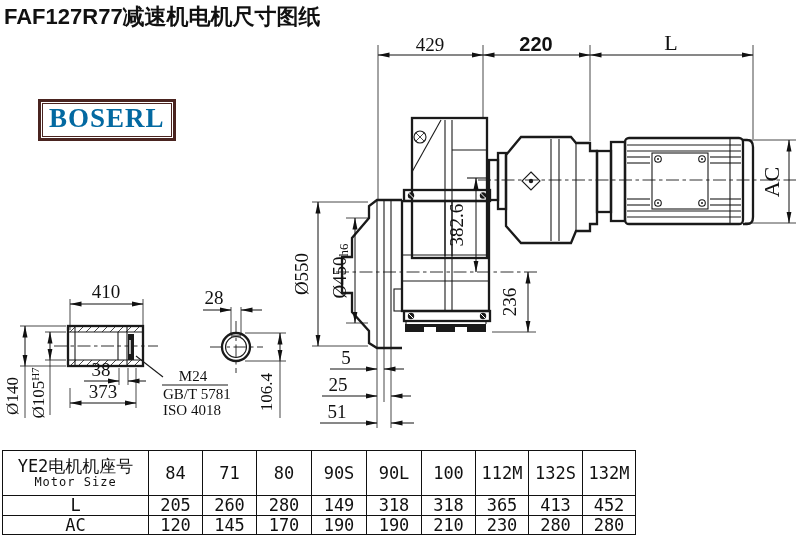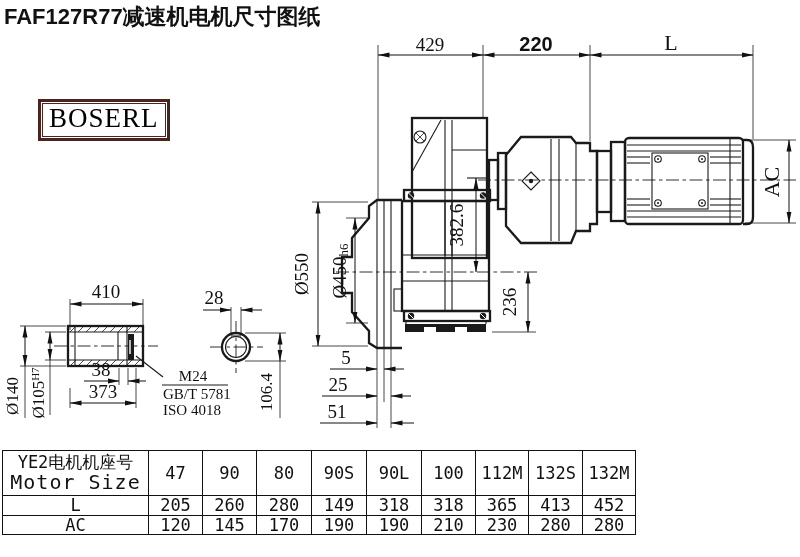--- a/index.html
+++ b/index.html
@@ -9,21 +9,21 @@
   }
   .title{
     position:absolute;left:4px;top:2px;font-size:22px;font-weight:bold;
     color:#111;letter-spacing:0px;white-space:nowrap;
   }
   .brand-box{
     position:absolute;left:38px;top:99px;border:3px solid #4a2420;background:#fff;padding:1px;
   }
   .brand-inner{
     border:1px solid #4a2420;padding:0px 6px 2px 6px;
-    font-family:"Liberation Serif",serif;font-weight:normal;font-size:27px;color:#000000;
+    font-family:"Liberation Serif",serif;font-weight:bold;font-size:27px;color:#0369a1;
     letter-spacing:1px;line-height:1.1;
   }
   svg text{font-family:"Liberation Serif",serif;fill:#111;}
   .dtxt{font-size:19px;}
   .dtxtL{font-size:22px;}
   .dtxtb{font-family:"Liberation Sans",sans-serif;font-weight:bold;font-size:20px;}
   .ctxt{font-size:15px;}
   .ln{stroke:#1a1a1a;stroke-width:1.1;fill:none;}
   .thk{stroke:#1a1a1a;stroke-width:2.3;fill:none;}
   .thin{stroke:#1a1a1a;stroke-width:0.8;fill:none;}
@@ -34,21 +34,21 @@
     position:absolute;left:2px;top:450px;border-collapse:collapse;table-layout:fixed;
     font-family:"DejaVu Sans Mono","Liberation Mono",monospace;color:#111;
   }
   table.spec td,table.spec th{
     border:1.6px solid #111;text-align:center;vertical-align:middle;
     font-weight:normal;font-size:17px;padding:0;line-height:1.1;
   }
   table.spec .hrow{height:45px;}
   table.spec .drow{height:19px;}
   .hcn{font-size:17px;}
-  .hen{font-size:20px;letter-spacing:1px;}
+  .hen{font-size:12px;letter-spacing:1px;}
 </style>
 </head>
 <body>
 
 <div class="title">FAF127R77减速机电机尺寸图纸</div>
 
 <div class="brand-box">
   <div class="brand-inner">BOSERL</div>
 </div>
 
@@ -309,22 +309,22 @@
       <col style="width:53px">
       <col style="width:54px">
       <col style="width:53px">
   </colgroup>
   <tbody>
       <tr class="hrow">
     <th>
       <div class="hcn">YE2电机机座号</div>
       <div class="hen">Motor Size</div>
     </th>
-    <th>47</th>
-    <th>90</th>
+    <th>84</th>
+    <th>71</th>
     <th>80</th>
     <th>90S</th>
     <th>90L</th>
     <th>100</th>
     <th>112M</th>
     <th>132S</th>
     <th>132M</th>
   </tr>
   <tr class="drow">
     <td>L</td>

